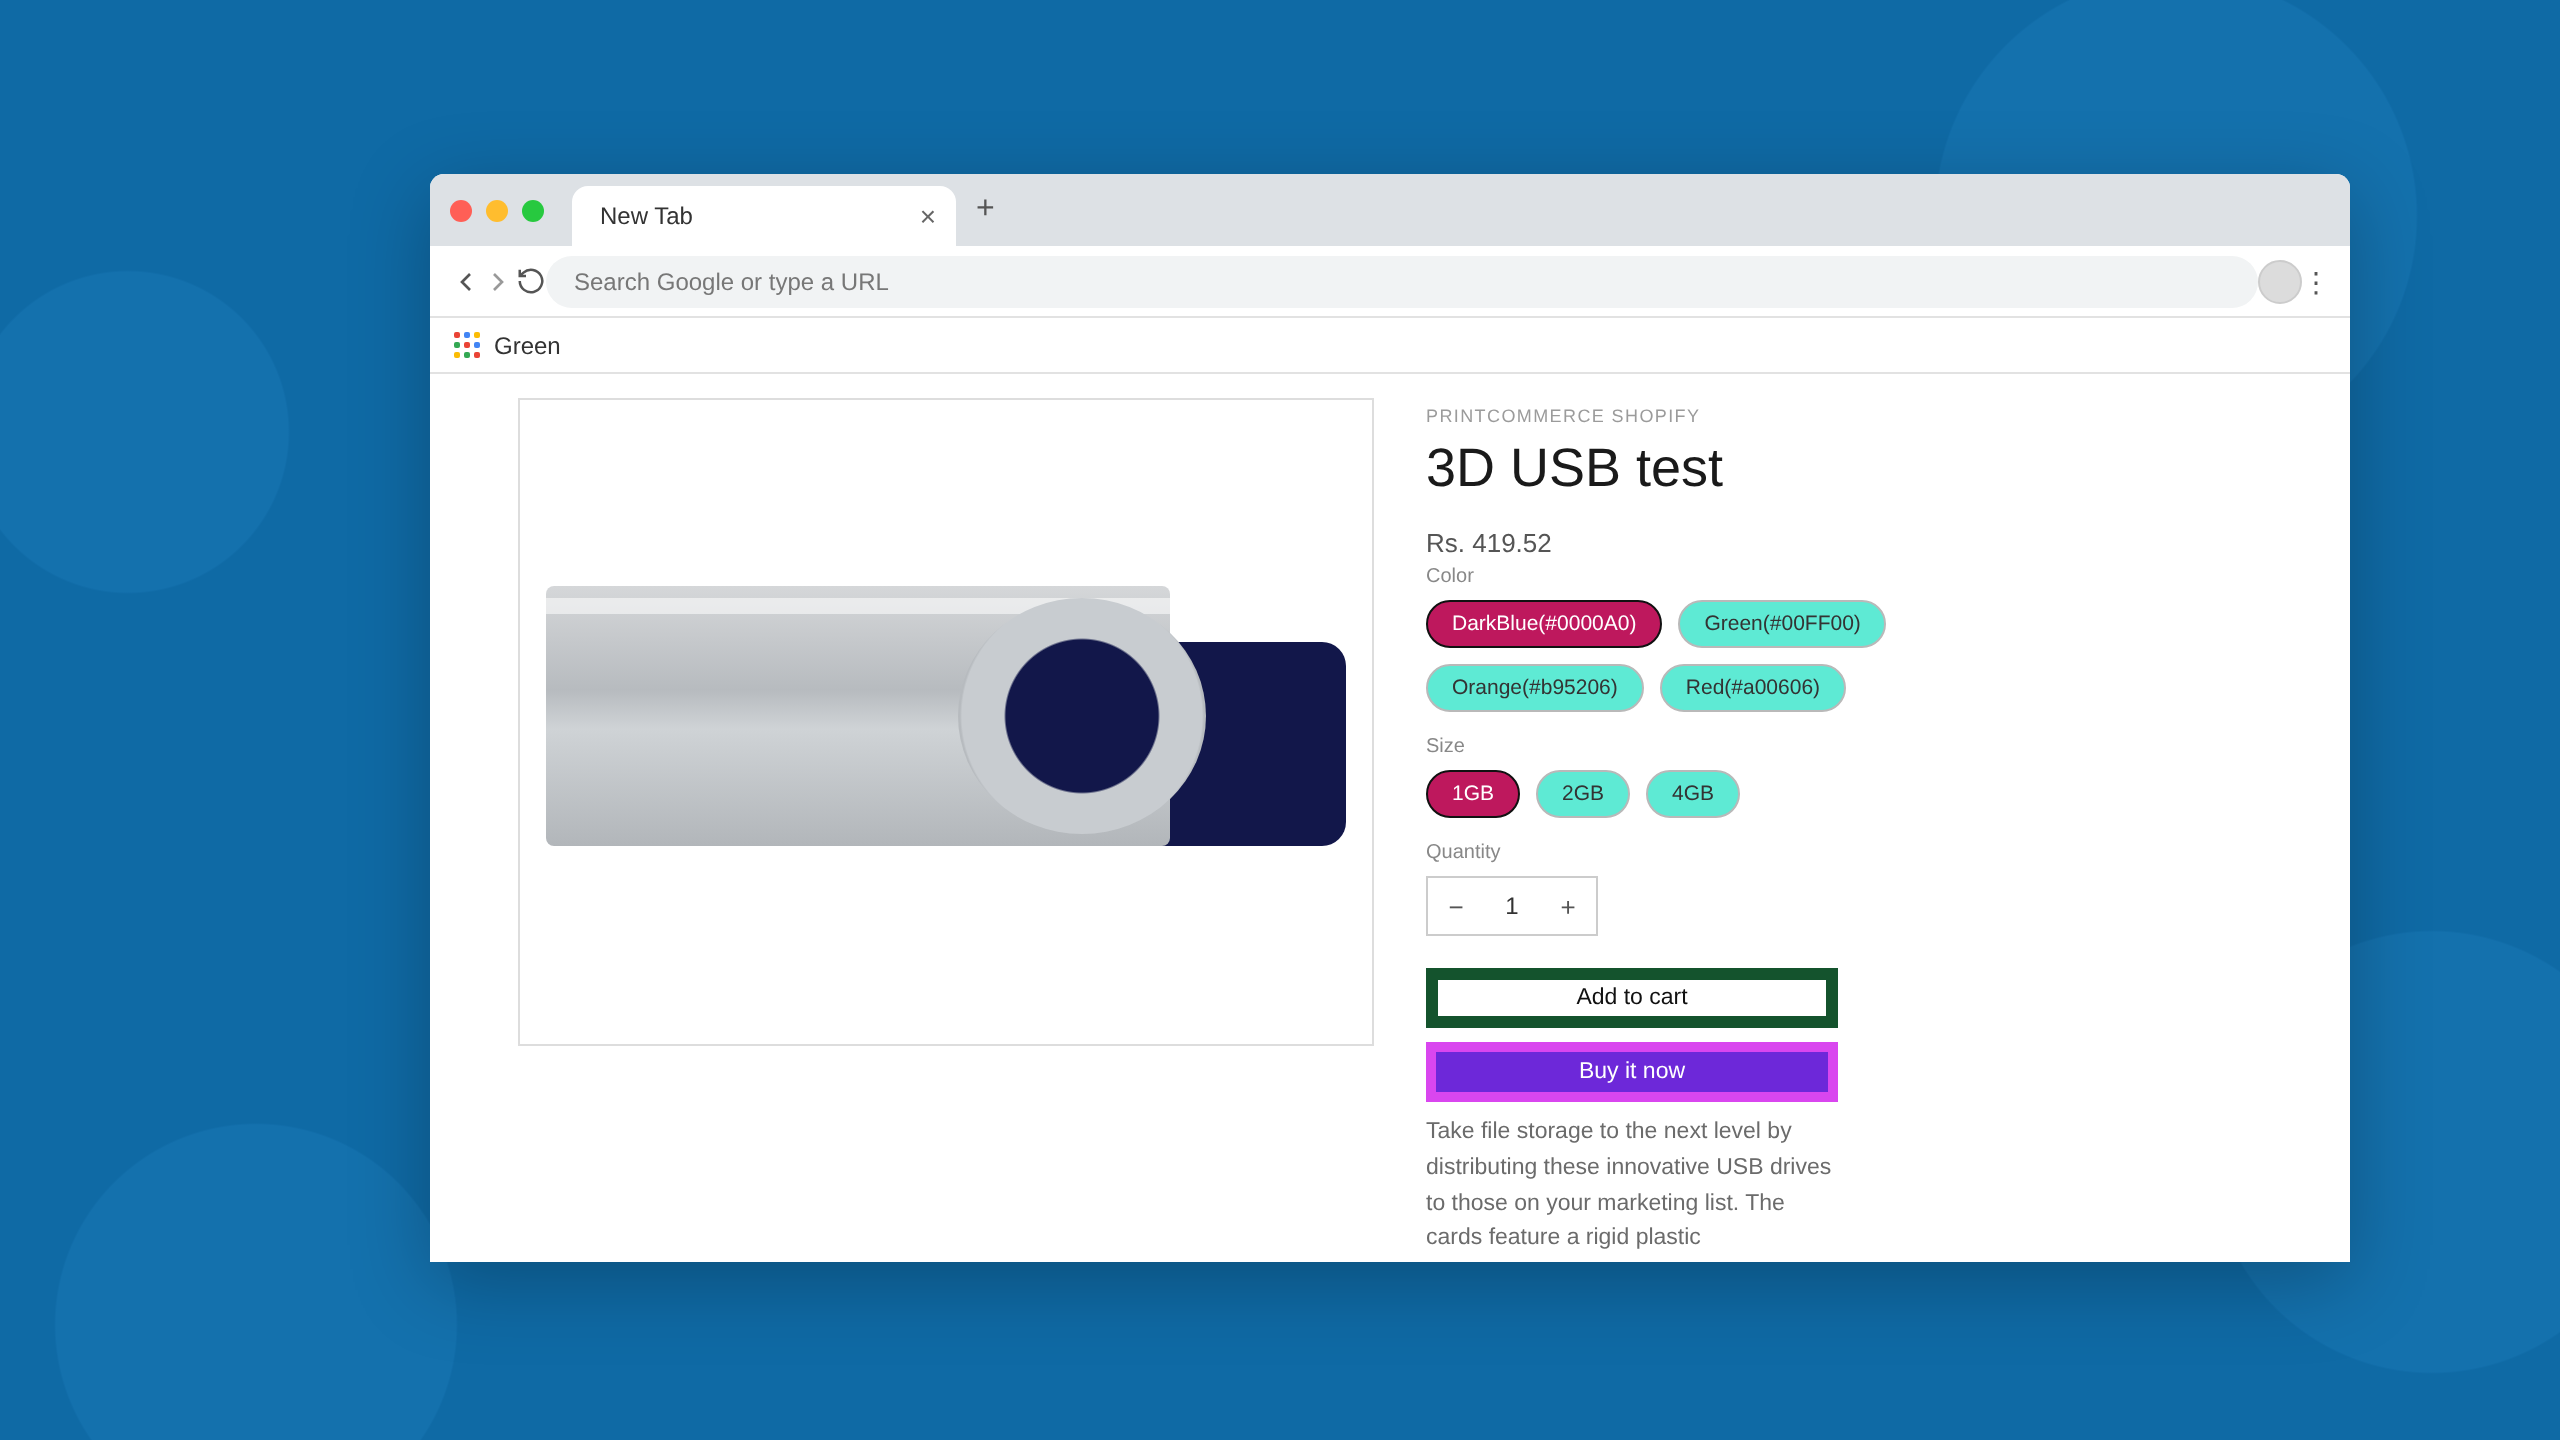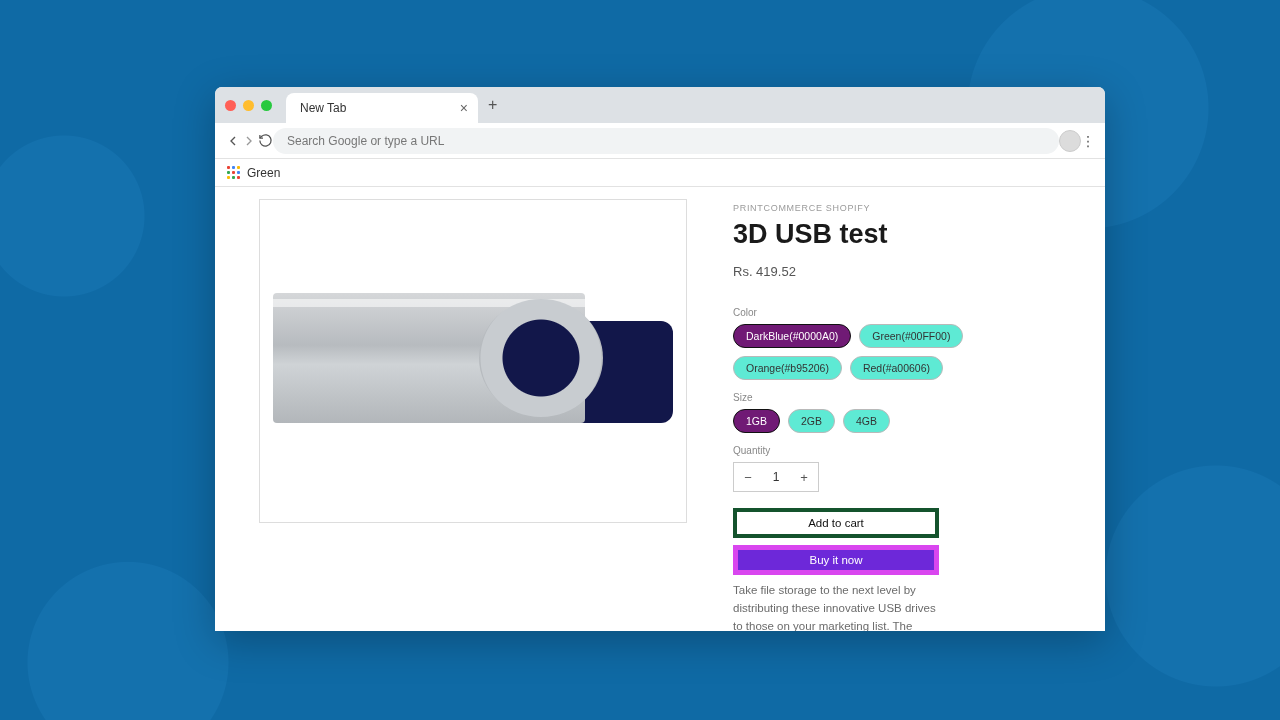--- a/index.html
+++ b/index.html
@@ -4,57 +4,57 @@
 <style>
   *{box-sizing:border-box;margin:0;padding:0}
   body{font-family:-apple-system,BlinkMacSystemFont,"Segoe UI",Helvetica,Arial,sans-serif;background:#0f6aa5;width:1280px;height:720px;overflow:hidden;position:relative}
   
   body::before{content:"";position:absolute;inset:0;background:
     radial-gradient(circle at 5% 30%, #1977b5 0 80px, transparent 81px),
     radial-gradient(circle at 85% 15%, #1977b5 0 120px, transparent 121px),
     radial-gradient(circle at 95% 80%, #1977b5 0 110px, transparent 111px),
     radial-gradient(circle at 10% 92%, #1977b5 0 100px, transparent 101px),
     #0f6aa5;opacity:.55}
-  .chrome-window{position:absolute;left:215px;top:87px;width:890px;height:544px;background:#fff;border-radius:7px 7px 0 0;overflow:hidden;box-shadow:0 10px 40px rgba(0,0,0,.25)}
+  .chrome-window{position:absolute;left:215px;top:87px;width:960px;height:544px;background:#fff;border-radius:7px 7px 0 0;overflow:hidden;box-shadow:0 10px 40px rgba(0,0,0,.25)}
   .top-tab-bar{height:36px;background:#dde1e5;display:flex;align-items:flex-end;padding-left:10px}
   .traffic-lights{display:flex;gap:7px;align-items:center;height:100%;margin-right:14px}
   .light{width:11px;height:11px;border-radius:50%}
   .light.close{background:#ff5f56}.light.min{background:#ffbd2e}.light.max{background:#27c93f}
   .tab{background:#fff;height:30px;width:192px;border-radius:8px 8px 0 0;display:flex;align-items:center;padding:0 10px 0 14px;font-size:12px;color:#333;justify-content:space-between}
   .tab-close{font-size:14px;color:#666}
   .new-tab-plus{font-size:16px;color:#555;margin-left:10px;align-self:center}
   .address-bar{height:36px;background:#fff;border-bottom:1px solid #e2e2e2;display:flex;align-items:center;padding:0 10px;gap:0}
   .nav-ico{width:16px;height:16px;color:#555;display:flex;align-items:center;justify-content:center}
   .omnibox{flex:1;height:26px;background:#f1f3f4;border-radius:14px;display:flex;align-items:center;padding:0 14px;font-size:12px;color:#777}
   .avatar{width:22px;height:22px;border-radius:50%;background:#dcdcdc;border:1px solid #ccc}
   .menu-dots{font-size:14px;color:#555}
   .bookmarks-bar{height:28px;display:flex;align-items:center;padding:0 12px;gap:6px;border-bottom:1px solid #e2e2e2}
   .apps-ico{width:14px;height:14px;display:grid;grid-template-columns:repeat(3,3px);grid-template-rows:repeat(3,3px);gap:2px}
   .apps-ico span{width:3px;height:3px;border-radius:1px}
   .apps-label{font-size:12px;color:#333}
-  .page{position:absolute;top:100px;left:0;right:0;bottom:0;background:#fff;overflow:hidden;padding:12px 26px 0 44px;display:flex;gap:46px}
+  .page{position:absolute;top:100px;left:0;right:0;bottom:0;background:#fff;overflow:hidden;padding:12px 26px 0 44px;display:flex;gap:26px}
   .product-image{border:1px solid #ddd;width:428px;height:324px;display:flex;align-items:center;justify-content:center;position:relative;overflow:hidden}
   .usb{position:relative;width:400px;height:136px}
   .usb-body{position:absolute;right:0;top:28px;width:308px;height:102px;background:#12174a;border-radius:6px 12px 12px 6px}
   .usb-metal{position:absolute;left:0;top:0;width:312px;height:130px;background:linear-gradient(#d5d7d9,#b7bbbf 40%,#cfd3d6 55%,#b2b6ba);border-radius:4px}
   .usb-metal::before{content:"";position:absolute;left:0;right:0;top:6px;height:8px;background:rgba(255,255,255,.55)}
   .usb-metal::after{content:"";position:absolute;right:-18px;top:6px;width:124px;height:118px;border-radius:50%;background:radial-gradient(circle at 50% 50%, #12174a 0 38px, #c8ccd0 39px 60px, #b7bbbf 61px);}
   .product-details{flex:0 0 320px;padding-top:4px;font-size:12px;color:#333}
   .vendor{font-size:9px;letter-spacing:.7px;color:#9b9b9b;text-transform:uppercase}
-  .title{font-size:27px;font-weight:700;color:#1a1a1a;margin:6px 0 14px}
-  .price{font-size:13px;color:#555;margin-bottom:28px}
+  .title{font-size:27px;font-weight:400;color:#1a1a1a;margin:6px 0 14px}
+  .price{font-size:13px;color:#555;margin-bottom:4px}
   .opt-label{font-size:10px;color:#888;margin-bottom:6px}
   .pills{display:flex;flex-wrap:wrap;gap:8px;margin-bottom:12px}
   .pill{border:1px solid #b9b9b9;border-radius:14px;padding:5px 12px;font-size:10.5px;color:#333;cursor:pointer;background:#5eead4}
-  .pill.selected{background:#701a75;border-color:#111;color:#fff}
+  .pill.selected{background:#be185d;border-color:#111;color:#fff}
   .qty-box{display:inline-flex;border:1px solid #ccc;height:30px;align-items:stretch;margin-bottom:16px}
   .qty-btn{width:28px;display:flex;align-items:center;justify-content:center;font-size:13px;color:#555;cursor:pointer}
   .qty-val{width:28px;display:flex;align-items:center;justify-content:center;font-size:12px}
   .btn{width:206px;height:30px;display:flex;align-items:center;justify-content:center;font-size:11.5px;cursor:pointer;margin:0 0 7px}
-  .btn.outline{border:4px solid #14532d;background:#fff;color:#111}
+  .btn.outline{border:6px solid #14532d;background:#fff;color:#111}
   .btn.solid{background:#6d28d9;color:#fff;border:5px solid #d946ef}
   .highlight-box{border:2px solid #e98a1a;padding:6px 18px 6px 10px;margin:0 0 6px -24px;width:262px}
   .desc{font-size:11.5px;line-height:1.55;color:#6b6b6b;width:210px;margin-top:4px}
 </style>
 </head>
 <body>
 
 <div class="chrome-window">
 
   <div class="top-tab-bar">

